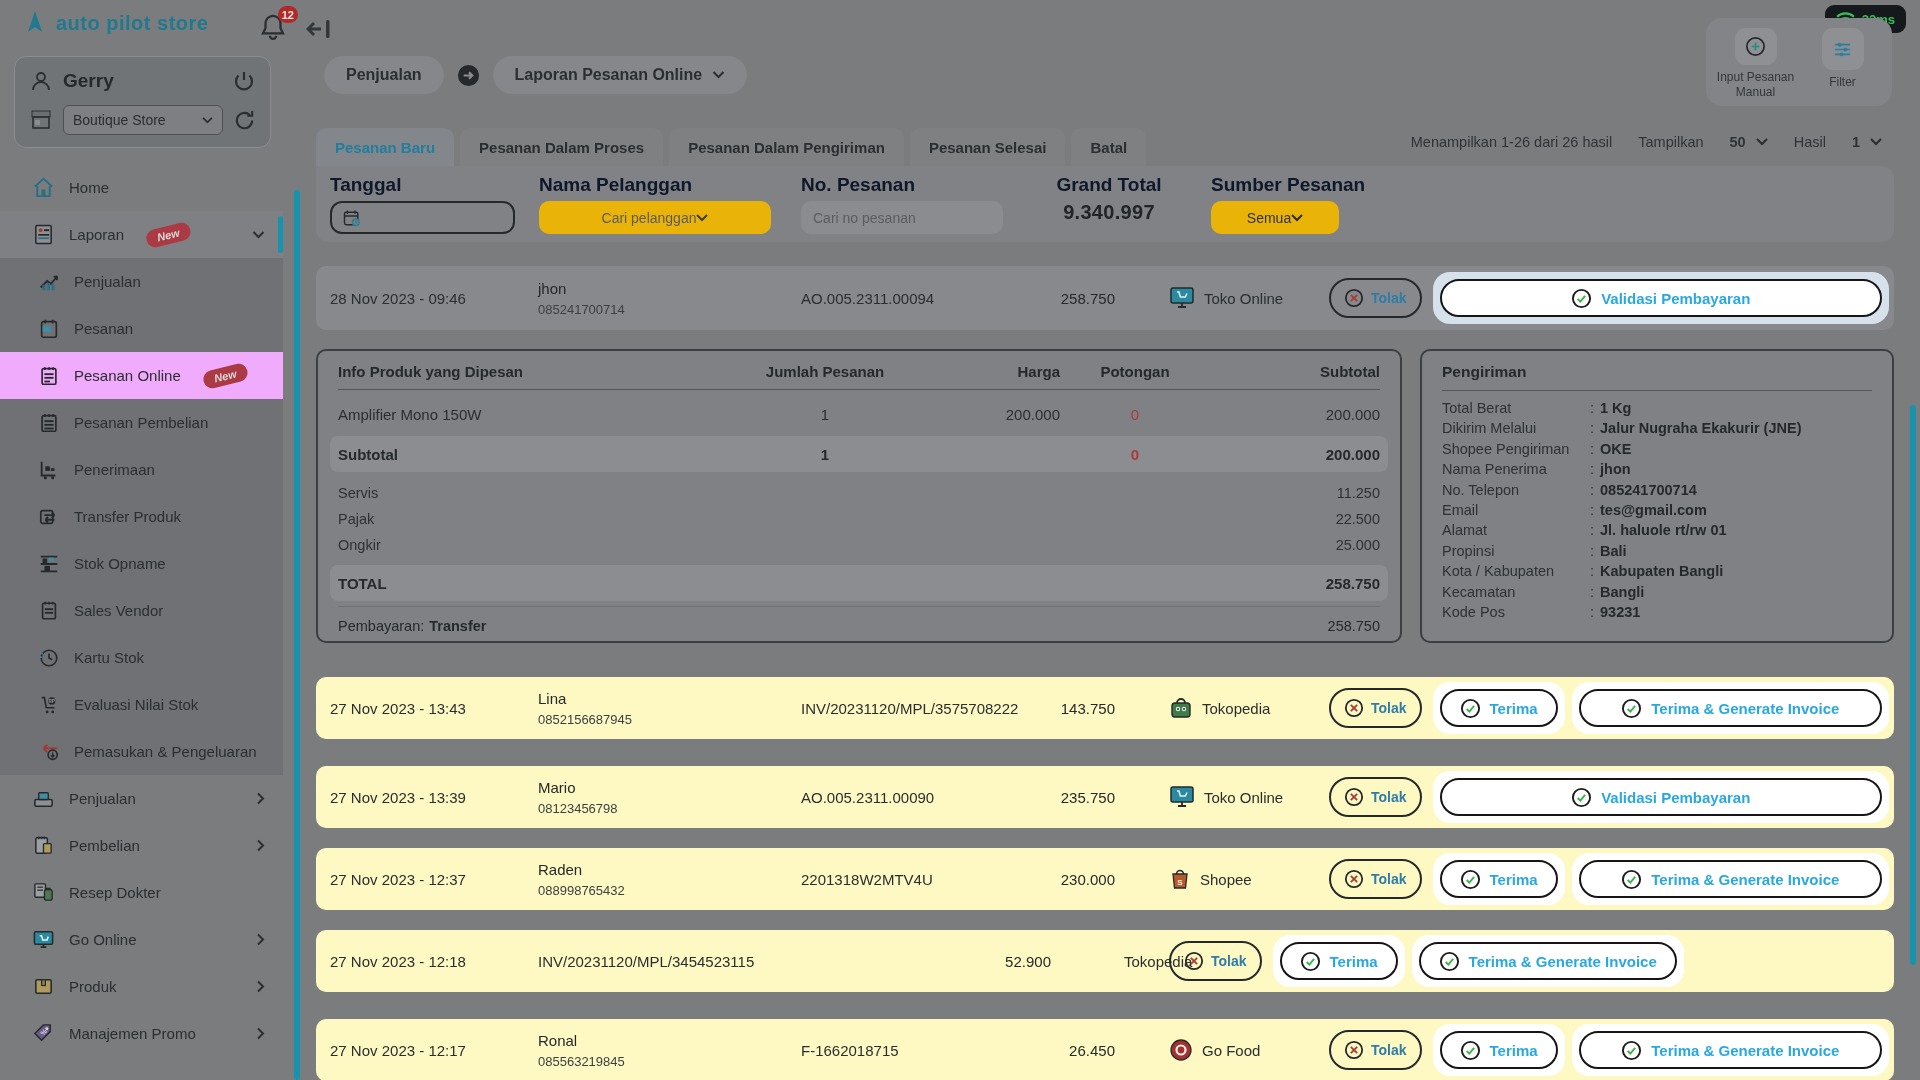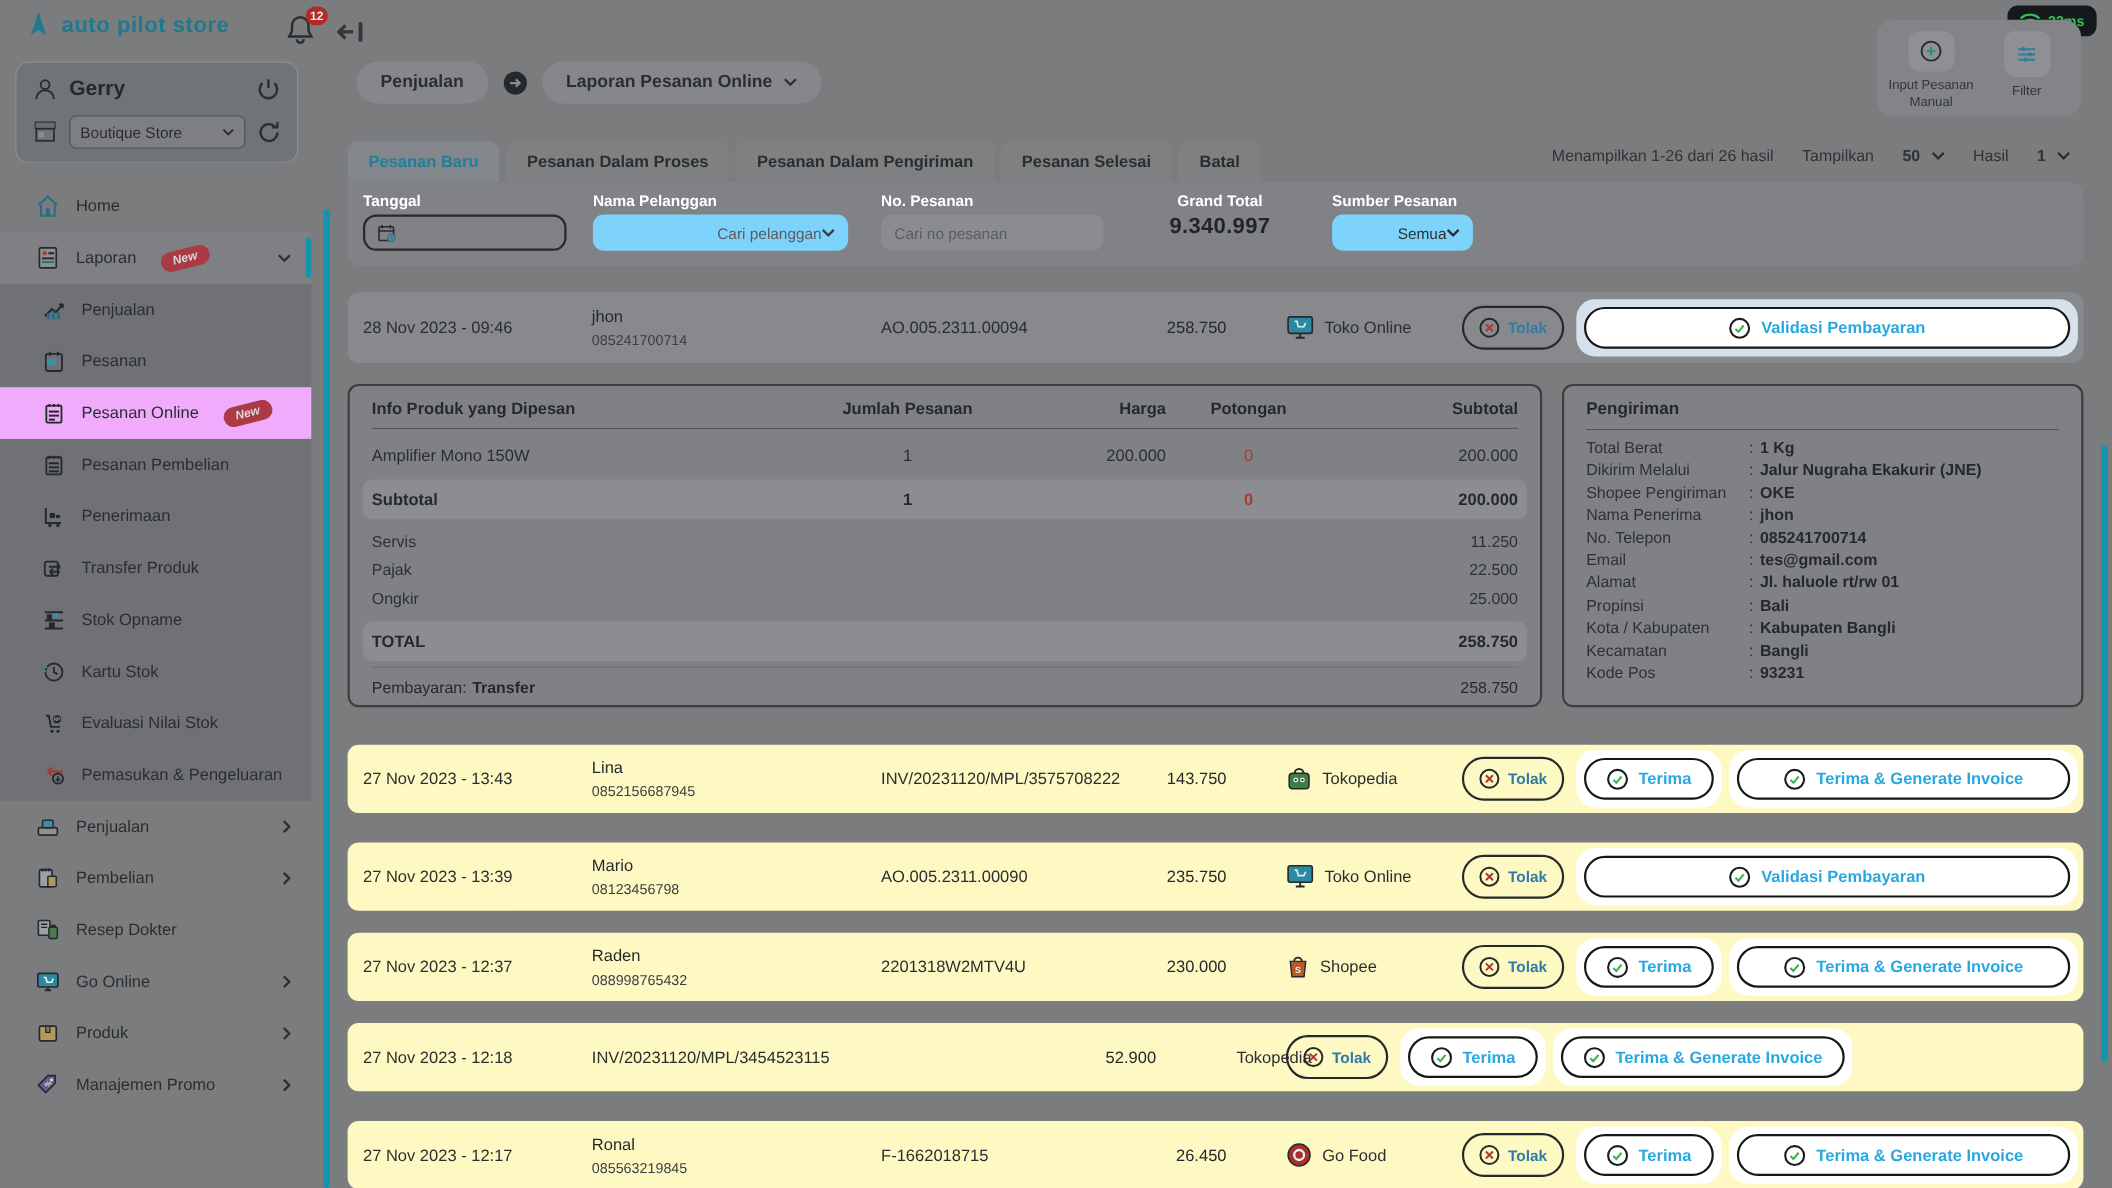--- a/index.html
+++ b/index.html
@@ -51,24 +51,24 @@
   
   .tabs { position:absolute; left:316px; top:128px; display:flex; gap:6px; align-items:flex-end; }
   .tab { height:38px; background:#7e8082; border-radius:10px 10px 0 0; display:flex; align-items:center; padding:0 19px; font-size:15px; font-weight:bold; color:#2b2e30; cursor:pointer; }
   .tab.active { background:#83868a; color:#1f7f9c; }
   .pager { position:absolute; right:38px; top:134px; display:flex; align-items:center; gap:26px; font-size:14.5px; color:#303336; }
   .pager .sel { display:flex; align-items:center; gap:10px; cursor:pointer; font-weight:bold; }
 
   
   .filter-panel { position:absolute; left:316px; top:166px; width:1578px; height:76px; background:#808285; border-radius:0 12px 12px 12px; display:flex; gap:0; padding:8px 14px 0 14px; }
   .f-group { display:flex; flex-direction:column; gap:5px; }
-  .f-label { font-size:14px; font-weight:bold; color:#ffffff; }
+  .f-label { font-size:19px; font-weight:bold; color:#0f172a; }
   .f-date { width:185px; height:33px; border:2px solid #26292b; border-radius:12px; background:transparent; display:flex; align-items:center; padding:0 10px; margin-right:24px; }
   .f-date input { border:none; background:transparent; outline:none; width:130px; font-size:14px; color:#2b2e30; }
-  .f-select { height:33px; background:#7dd3fc; border-radius:10px; display:flex; align-items:center; justify-content:flex-end; padding:0 12px; font-size:14px; color:#5a5d60; cursor:pointer; }
+  .f-select { height:33px; background:#eab308; border-radius:10px; display:flex; align-items:center; justify-content:center; padding:0 12px; font-size:14px; color:#5a5d60; cursor:pointer; }
   .f-cust { width:232px; margin-right:30px; }
   .f-input { height:33px; background:#8a8c90; border:none; outline:none; border-radius:10px; width:202px; padding:0 12px; font-size:14px; color:#2b2e30; margin-right:46px; }
   .f-input::placeholder { color:#5a5d60; }
   .f-total { width:120px; align-items:center; margin-right:42px; }
   .f-total-value { font-size:20px; font-weight:bold; color:#222527; letter-spacing:.3px; }
   .f-src { width:128px; color:#2b2e30; }
   .f-src .ph { color:#2f3235; }
 
   
   .order-row { position:absolute; left:316px; width:1578px; height:62px; background:#fef9c3; border-radius:10px; display:grid; grid-template-columns:208px 263px 250px 64px 54px 160px 1fr; align-items:center; padding:0 5px 0 14px; font-size:15px; }
@@ -263,20 +263,29 @@
           <span class="mi-label">Transfer Produk</span>
         </div>
         <div class="menu-item">
           <svg width="22" height="22" viewBox="0 0 24 24">
               <path d="M3 4h18M3 12h18M3 20h18" stroke="#26292b" stroke-width="2"></path>
               <rect x="5" y="6" width="5" height="6" fill="#26292b"></rect>
               <rect x="12" y="5" width="5" height="4" fill="#3e8ea4"></rect>
               <rect x="7" y="14" width="6" height="6" fill="#26292b"></rect>
             </svg>
           <span class="mi-label">Stok Opname</span>
+        </div>
+        <div class="menu-item">
+          <svg width="22" height="22" viewBox="0 0 24 24">
+              <rect x="5" y="3.5" width="14" height="17" rx="1.5" fill="none" stroke="#26292b" stroke-width="1.8"></rect>
+              <path d="M8 2v3M12 2v3M16 2v3" stroke="#26292b" stroke-width="1.8"></path>
+              <rect x="7.5" y="9" width="9" height="2" fill="#26292b"></rect>
+              <rect x="7.5" y="13" width="9" height="2" fill="#26292b"></rect>
+            </svg>
+          <span class="mi-label">Sales Vendor</span>
         </div>
         <div class="menu-item">
           <svg width="22" height="22" viewBox="0 0 24 24">
               <circle cx="12" cy="12" r="8.5" fill="none" stroke="#26292b" stroke-width="1.8"></circle>
               <path d="M12 7v5l3.5 2" fill="none" stroke="#26292b" stroke-width="1.8"></path>
               <path d="M3 12a9 9 0 0 1 2-5.5" stroke="#3e8ea4" stroke-width="2" fill="none" stroke-dasharray="2 2"></path>
             </svg>
           <span class="mi-label">Kartu Stok</span>
         </div>
         <div class="menu-item">

